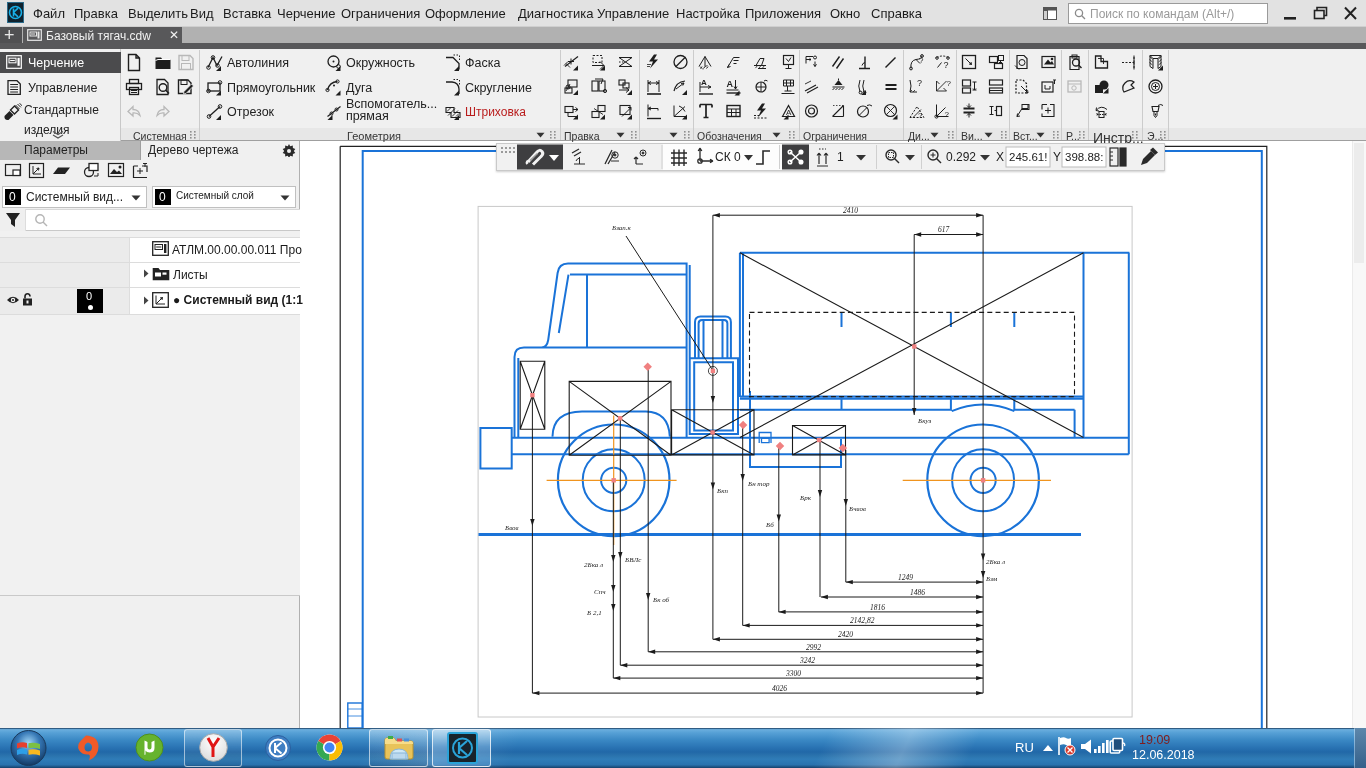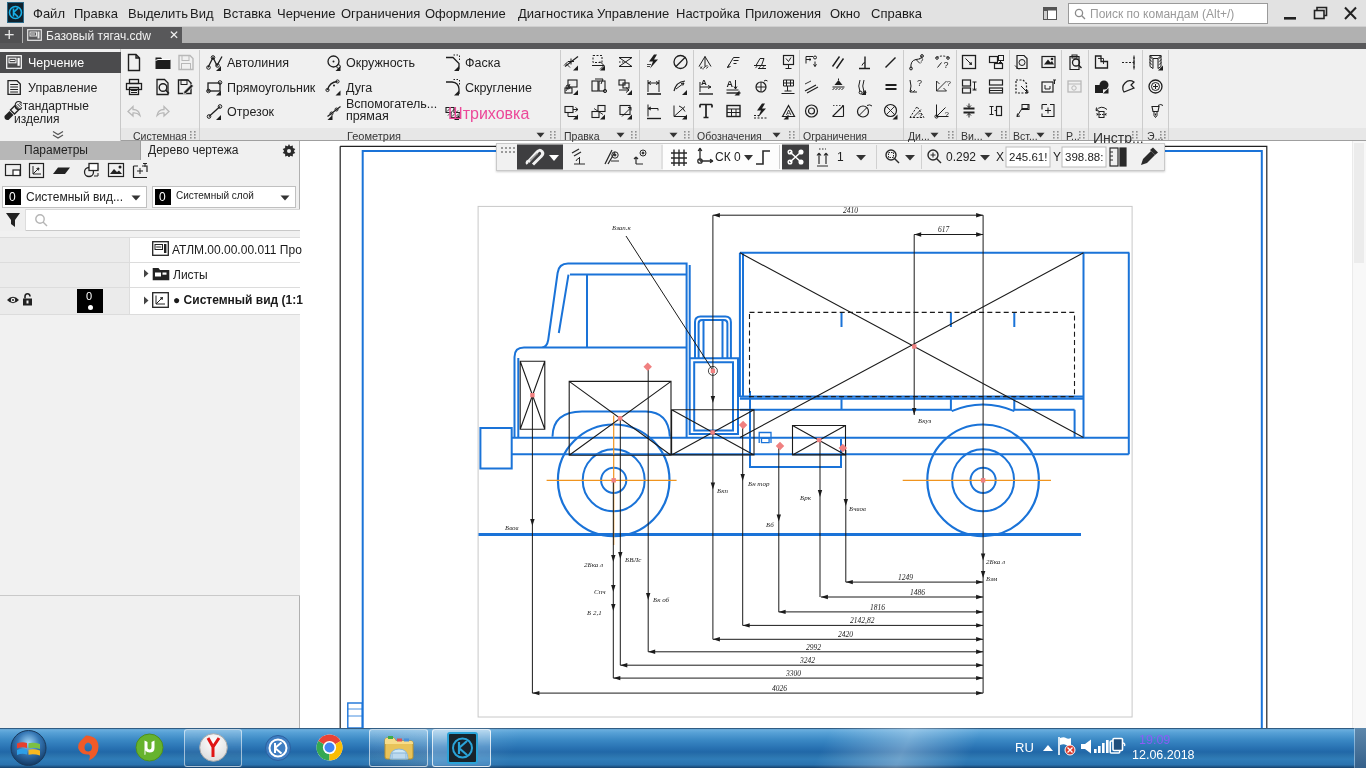--- a/index.html
+++ b/index.html
@@ -76,21 +76,21 @@
       <line x1="3.2" y1="7" x2="11" y2="7" stroke="#222"></line>
       <line x1="3.2" y1="9.5" x2="11" y2="9.5" stroke="#222"></line>
       <line x1="3.2" y1="12" x2="11" y2="12" stroke="#222"></line>
     </svg>
 <span class="txt" style="left:28px;top:81px;font-size:12.5px;color:#222">Управление</span>
 <svg class="abs" style="left:3px;top:103px" width="20" height="19" viewBox="0 0 20 19">
       <path d="M1.5 13 Q1 17.5 5.5 17 L10.5 12 L6.5 8 Z" fill="#222"></path>
       <path d="M7.5 7 L11.5 3 L15.5 7 L11.5 11 Z" fill="none" stroke="#222" stroke-width="1.4"></path>
       <path d="M12.5 2 L16.5 6 M14.5 1 L17.8 4.3 M16.3 0 L19 2.7" stroke="#222" stroke-width="1"></path>
     </svg>
-<span class="txt" style="left:14px;top:100px;font-size:12px;color:#222;line-height:13px">Стандартные<br>изделия</span>
+<span class="txt" style="left:24px;top:100px;font-size:12px;color:#222;line-height:20px">Стандартные<br>изделия</span>
 <svg class="abs" style="left:52px;top:131px" width="12" height="8" viewBox="0 0 12 8">
       <path d="M1 0.5 L6 3.5 L11 0.5 M1 4 L6 7 L11 4" fill="none" stroke="#555" stroke-width="1.2"></path>
     </svg>
 <span class="txt" style="left:133px;top:130px;font-size:10.5px;color:#333">Системная</span>
 <svg class="abs" style="left:189px;top:130px" width="7" height="9" viewBox="0 0 7 9">
       <rect x="1" y="1" width="1.6" height="1.6" fill="#8f8f8f"></rect>
       <rect x="5" y="1" width="1.6" height="1.6" fill="#8f8f8f"></rect>
       <rect x="1" y="4" width="1.6" height="1.6" fill="#8f8f8f"></rect>
       <rect x="5" y="4" width="1.6" height="1.6" fill="#8f8f8f"></rect>
       <rect x="1" y="7" width="1.6" height="1.6" fill="#8f8f8f"></rect>
@@ -624,21 +624,21 @@
         <path d="M8.5 11 V13" stroke="#1e1e1e"></path>
       </g>
     </svg>
 <span class="txt" style="left:227px;top:56px;font-size:12.5px;color:#222">Автолиния</span>
 <span class="txt" style="left:227px;top:80.5px;font-size:12.5px;color:#222">Прямоугольник</span>
 <span class="txt" style="left:227px;top:105px;font-size:12.5px;color:#222">Отрезок</span>
 <span class="txt" style="left:346px;top:56px;font-size:12.5px;color:#222">Окружность</span>
 <span class="txt" style="left:346px;top:80.5px;font-size:12.5px;color:#222">Дуга</span>
 <span class="txt" style="left:465px;top:56px;font-size:12.5px;color:#222">Фаска</span>
 <span class="txt" style="left:465px;top:80.5px;font-size:12.5px;color:#222">Скругление</span>
-<span class="txt" style="left:448px;top:105px;font-size:16px;color:#ec4899">Штриховка</span>
+<span class="txt" style="left:465px;top:105px;font-size:12px;color:#b91c1c">Штриховка</span>
 <span class="txt" style="left:346px;top:99px;font-size:12.5px;color:#222;line-height:11.5px">Вспомогатель...<br>прямая</span>
 <div class="abs" style="left:0;top:141px;width:300px;height:587px;background:#f0f0f0;border-right:1px solid #b0b0b0"></div>
 <div class="abs" style="left:0;top:141px;width:141px;height:19px;background:#b7b7b7;border-right:1px solid #9f9f9f"></div>
 <span class="txt" style="left:24px;top:143px;font-size:12px;color:#222">Параметры</span>
 <span class="txt" style="left:148px;top:143px;font-size:12px;color:#222">Дерево чертежа</span>
 <svg class="abs" style="left:282px;top:143px" width="14" height="14" viewBox="0 0 14 14">
       <path d="M7 1 L8.2 3.2 L10.8 2.6 L10.9 5.1 L13.3 6 L11.8 8 L13.3 10 L10.9 10.9 L10.8 13.4 L8.2 12.8 L7 15 L5.8 12.8 L3.2 13.4 L3.1 10.9 L0.7 10 L2.2 8 L0.7 6 L3.1 5.1 L3.2 2.6 L5.8 3.2 Z" fill="#2a2a2a"></path>
       <circle cx="7" cy="8" r="2" fill="#f0f0f0"></circle>
     </svg>
 <svg class="abs" style="left:0;top:160px" width="300" height="25" viewBox="0 0 300 25">
@@ -1007,16 +1007,16 @@
       <rect x="0" y="11" width="2.6" height="4" fill="#fff"></rect>
       <rect x="4" y="8" width="2.6" height="7" fill="#fff"></rect>
       <rect x="8" y="5" width="2.6" height="10" fill="#fff"></rect>
       <rect x="12" y="2" width="2.6" height="13" fill="#fff"></rect>
     </svg>
 <svg class="abs" style="left:1109px;top:737px" width="17" height="17" viewBox="0 0 17 17">
       <rect x="1.2" y="4" width="9.5" height="12" rx="1" fill="none" stroke="#fff" stroke-width="1.6"></rect>
       <rect x="4" y="1.5" width="9.5" height="12" rx="1" fill="#1f4e7c" stroke="#fff" stroke-width="1.6"></rect>
       <path d="M14 6 Q16.5 6.5 15.5 9" stroke="#fff" fill="none" stroke-width="1.3"></path>
     </svg>
-<span class="txt" style="left:1139px;top:733px;font-size:12.5px;color:#8b5cf6">19:09</span>
+<span class="txt" style="left:1139px;top:733px;font-size:12.5px;color:#7f1d1d">19:09</span>
 <span class="txt" style="left:1132px;top:748px;font-size:12.5px;color:#fff">12.06.2018</span>
 <div class="abs" style="left:1354px;top:728px;width:1px;height:40px;background:rgba(255,255,255,0.4)"></div>
 <div class="abs" style="left:1355px;top:728px;width:11px;height:40px;background:linear-gradient(180deg,#5d87ab,#35608a)"></div>
 </div>
 </body></html>

